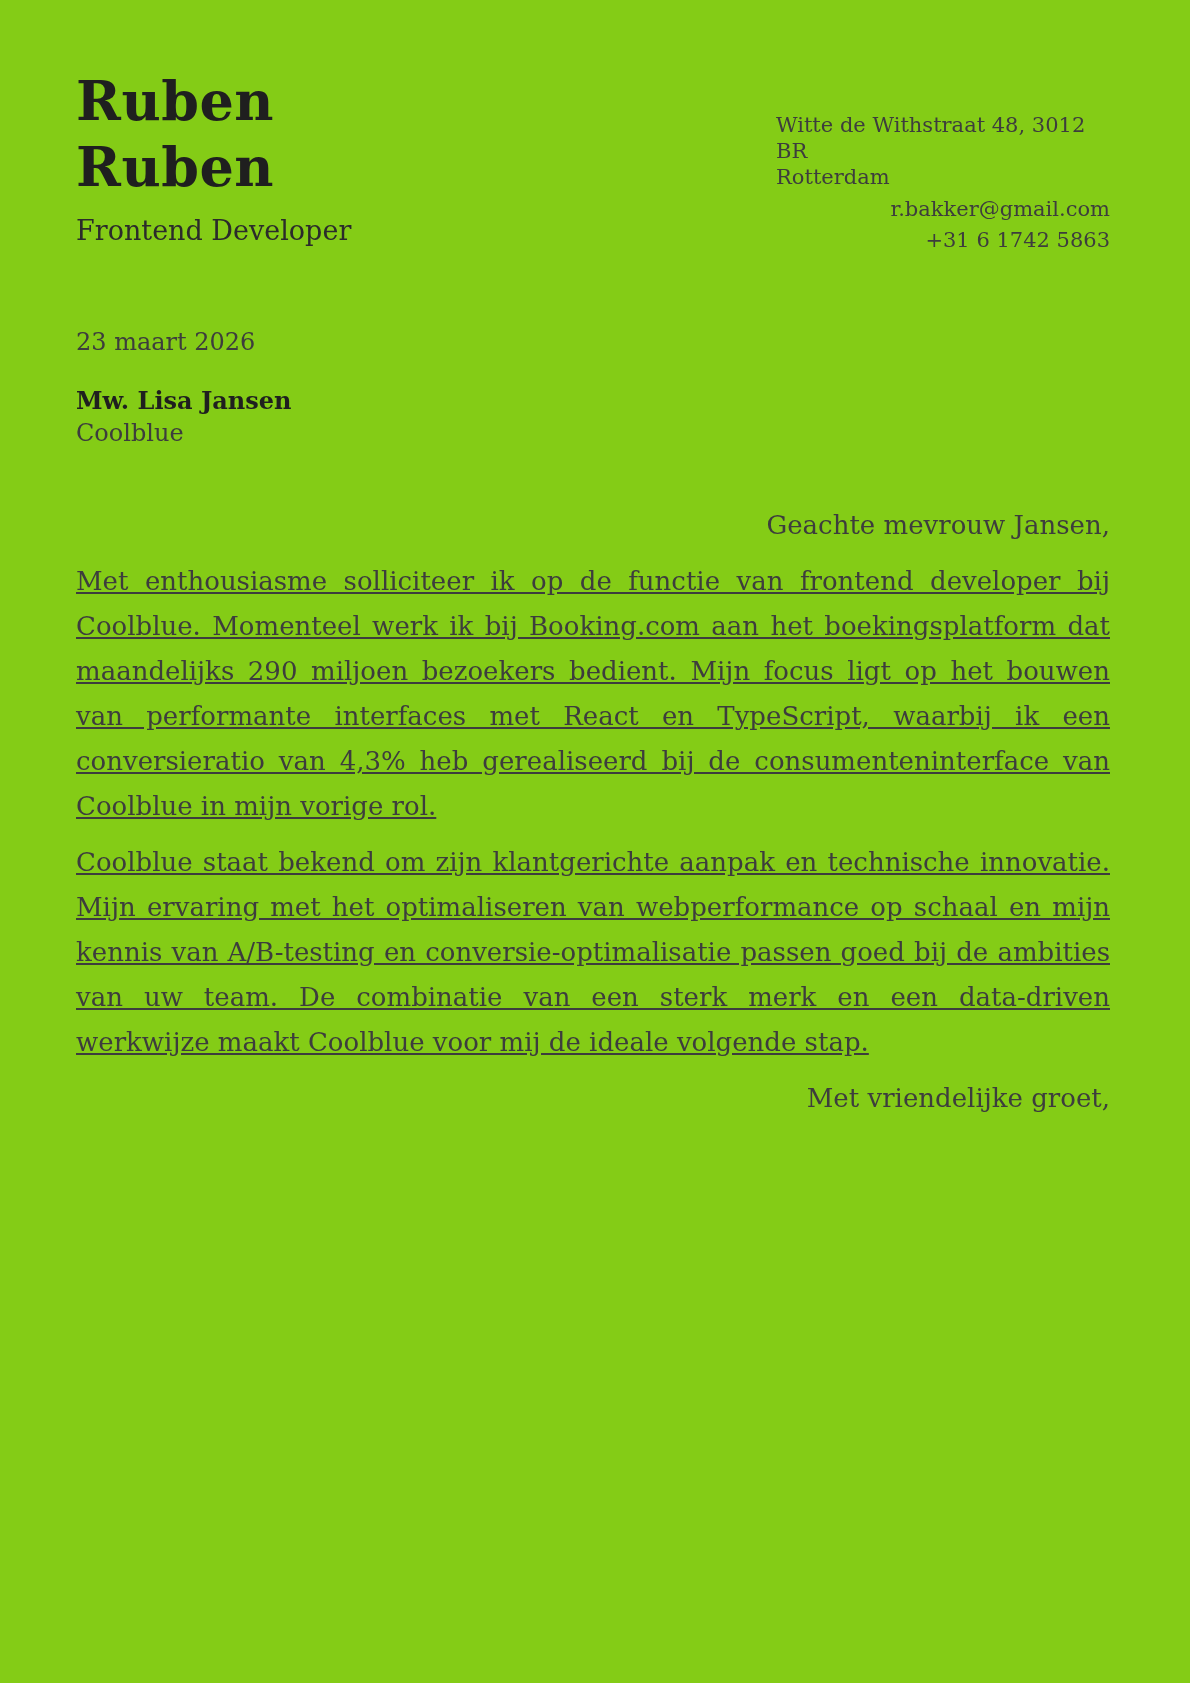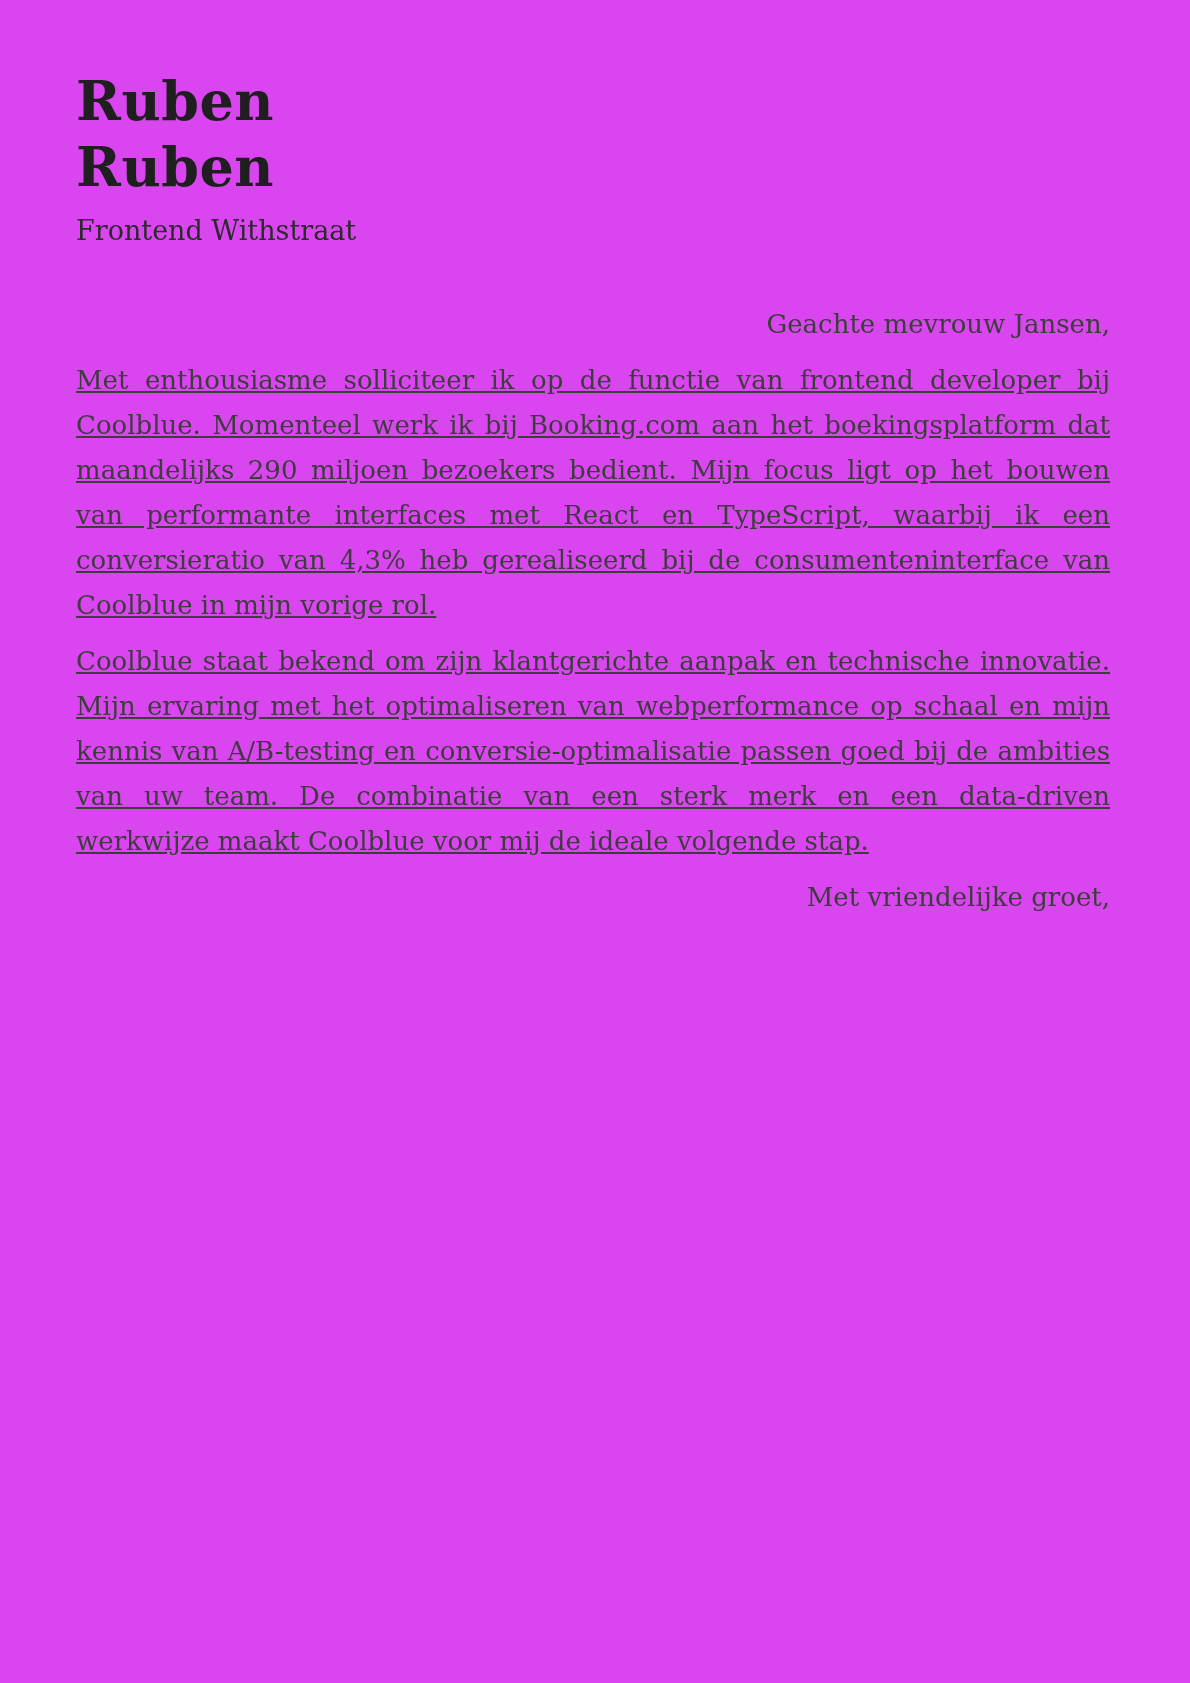--- a/index.html
+++ b/index.html
@@ -11,21 +11,21 @@
 
   body {
     font-family: "DejaVu Serif", "Liberation Serif", serif;
     color: #3d3d3d;
   }
 
   .page {
     position: relative;
     width: 1190px;
     height: 1683px;
-    background: #d946ef;
+    background: #84cc16;
     padding: 68px 80px 0 76px;
     overflow: hidden;
   }
 
   
   .header {
     display: flex;
     justify-content: space-between;
     align-items: flex-start;
   }
@@ -109,25 +109,40 @@
 <body>
 
 <div class="page">
 
   <header class="header">
     <div class="identity">
       <h1 class="name">
         <span class="name-line">Ruben</span>
         <span class="name-line">Ruben</span>
       </h1>
-      <div class="job-title">Frontend Withstraat</div>
+      <div class="job-title">Frontend Developer</div>
     </div>
 
+    <div class="contact">
+      <div class="address">
+        <span>Witte de Withstraat 48, 3012 BR</span>
+        <span>Rotterdam</span>
+      </div>
+      <div class="email">r.bakker@gmail.com</div>
+      <div class="phone">+31 6 1742 5863</div>
+    </div>
   </header>
 
+  <section class="meta">
+    <div class="date">23 maart 2026</div>
+    <div class="recipient">
+      <div class="recipient-name">Mw. Lisa Jansen</div>
+      <div class="recipient-company">Coolblue</div>
+    </div>
+  </section>
 
   <section class="letter-body">
     <p class="salutation">Geachte mevrouw Jansen,</p>
     <p class="para">Met enthousiasme solliciteer ik op de functie van frontend developer bij Coolblue. Momenteel werk ik bij Booking.com aan het boekingsplatform dat maandelijks 290 miljoen bezoekers bedient. Mijn focus ligt op het bouwen van performante interfaces met React en TypeScript, waarbij ik een conversieratio van 4,3% heb gerealiseerd bij de consumenteninterface van Coolblue in mijn vorige rol.</p>
     <p class="para">Coolblue staat bekend om zijn klantgerichte aanpak en technische innovatie. Mijn ervaring met het optimaliseren van webperformance op schaal en mijn kennis van A/B-testing en conversie-optimalisatie passen goed bij de ambities van uw team. De combinatie van een sterk merk en een data-driven werkwijze maakt Coolblue voor mij de ideale volgende stap.</p>
     <p class="closing">Met vriendelijke groet,</p>
   </section>
 
 </div>
 

